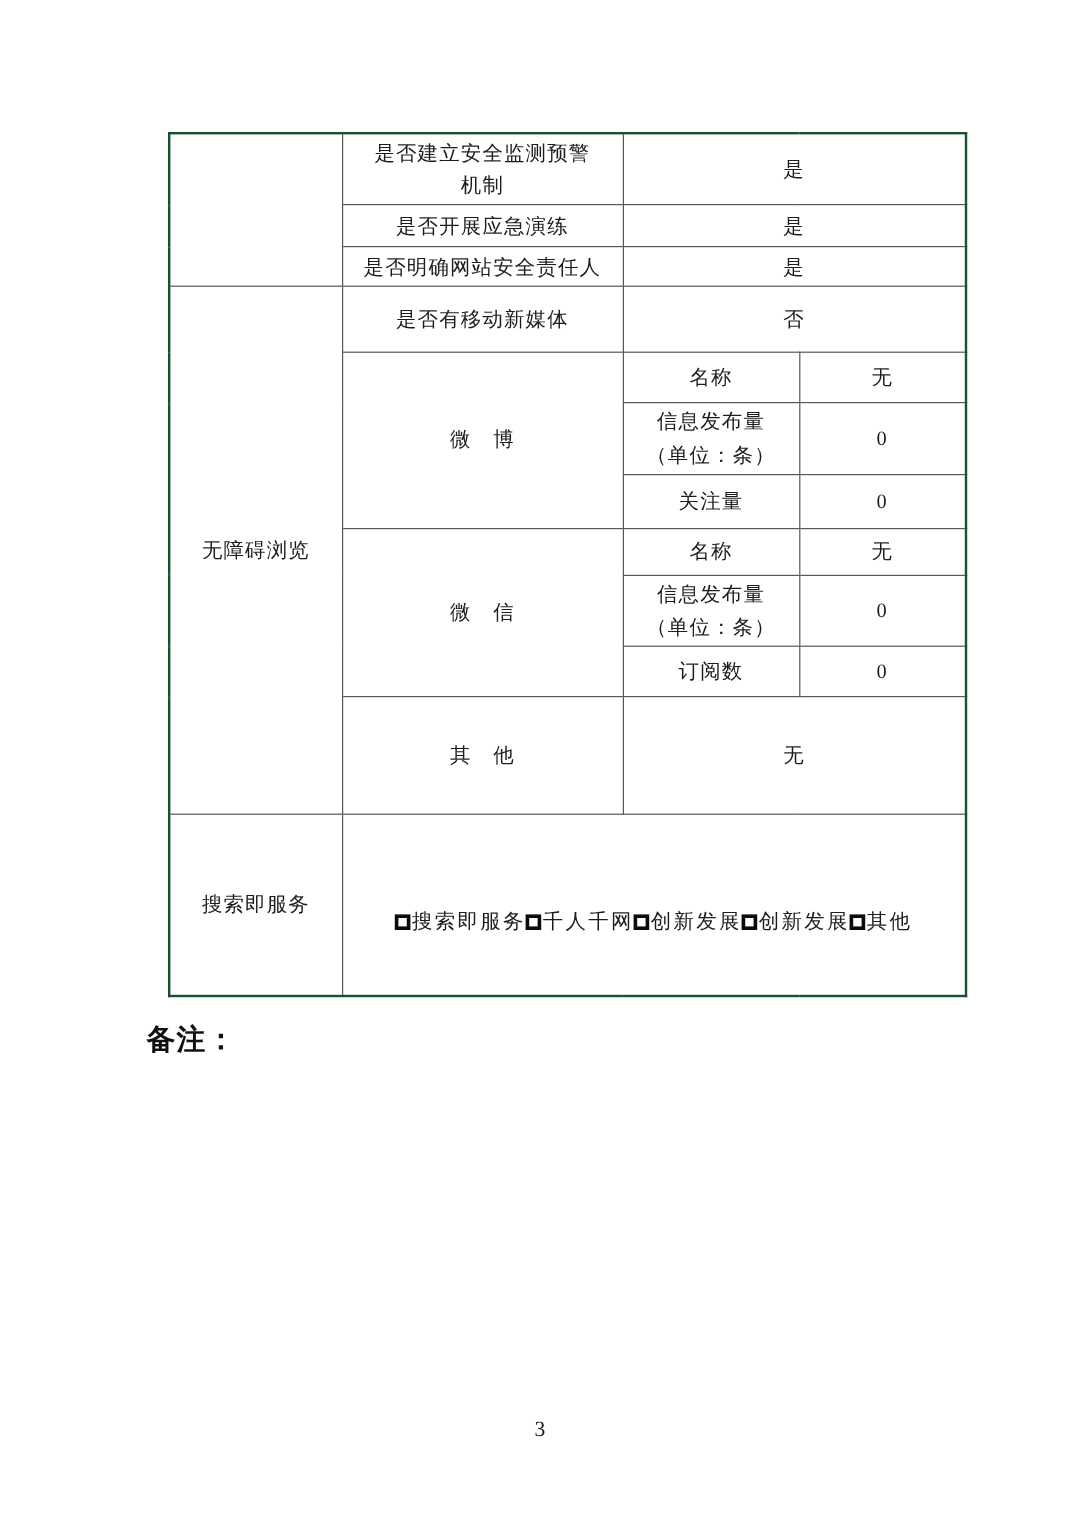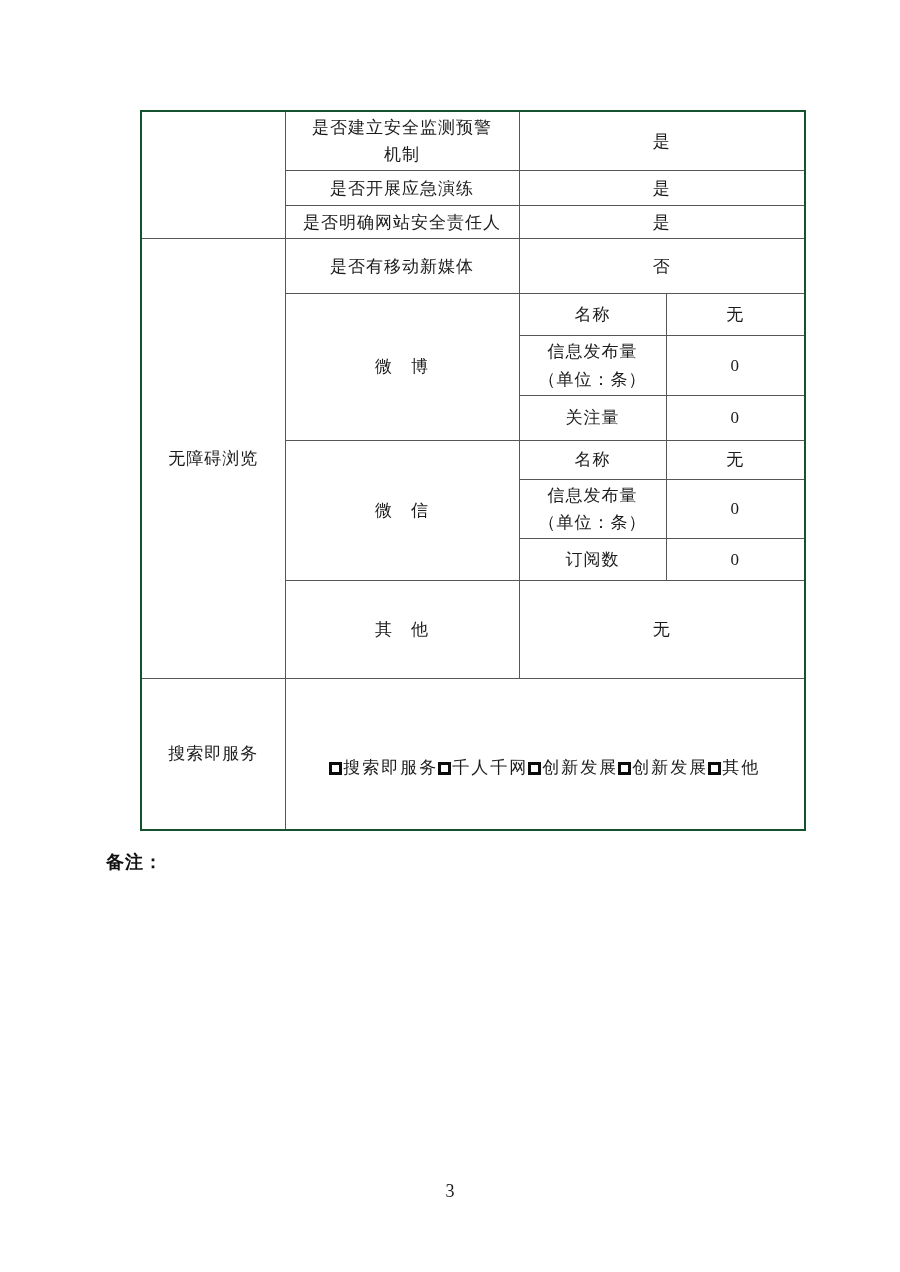--- a/index.html
+++ b/index.html
@@ -62,23 +62,23 @@
     height: 13px;
     border: 3px solid #0b0b0b;
     background: #ffffff;
     vertical-align: -2px;
     margin-right: 1px;
   }
   .cb-item { white-space: nowrap; margin-top: 48px; }
 
   .remarks {
     position: absolute;
-    left: 106px;
+    left: 122px;
     top: 850px;
-    font-size: 18px;
+    font-size: 24px;
     font-weight: bold;
     letter-spacing: 1px;
     color: #111111;
   }
   .page-number {
     position: absolute;
     left: 0;
     top: 1181px;
     width: 900px;
     text-align: center;

